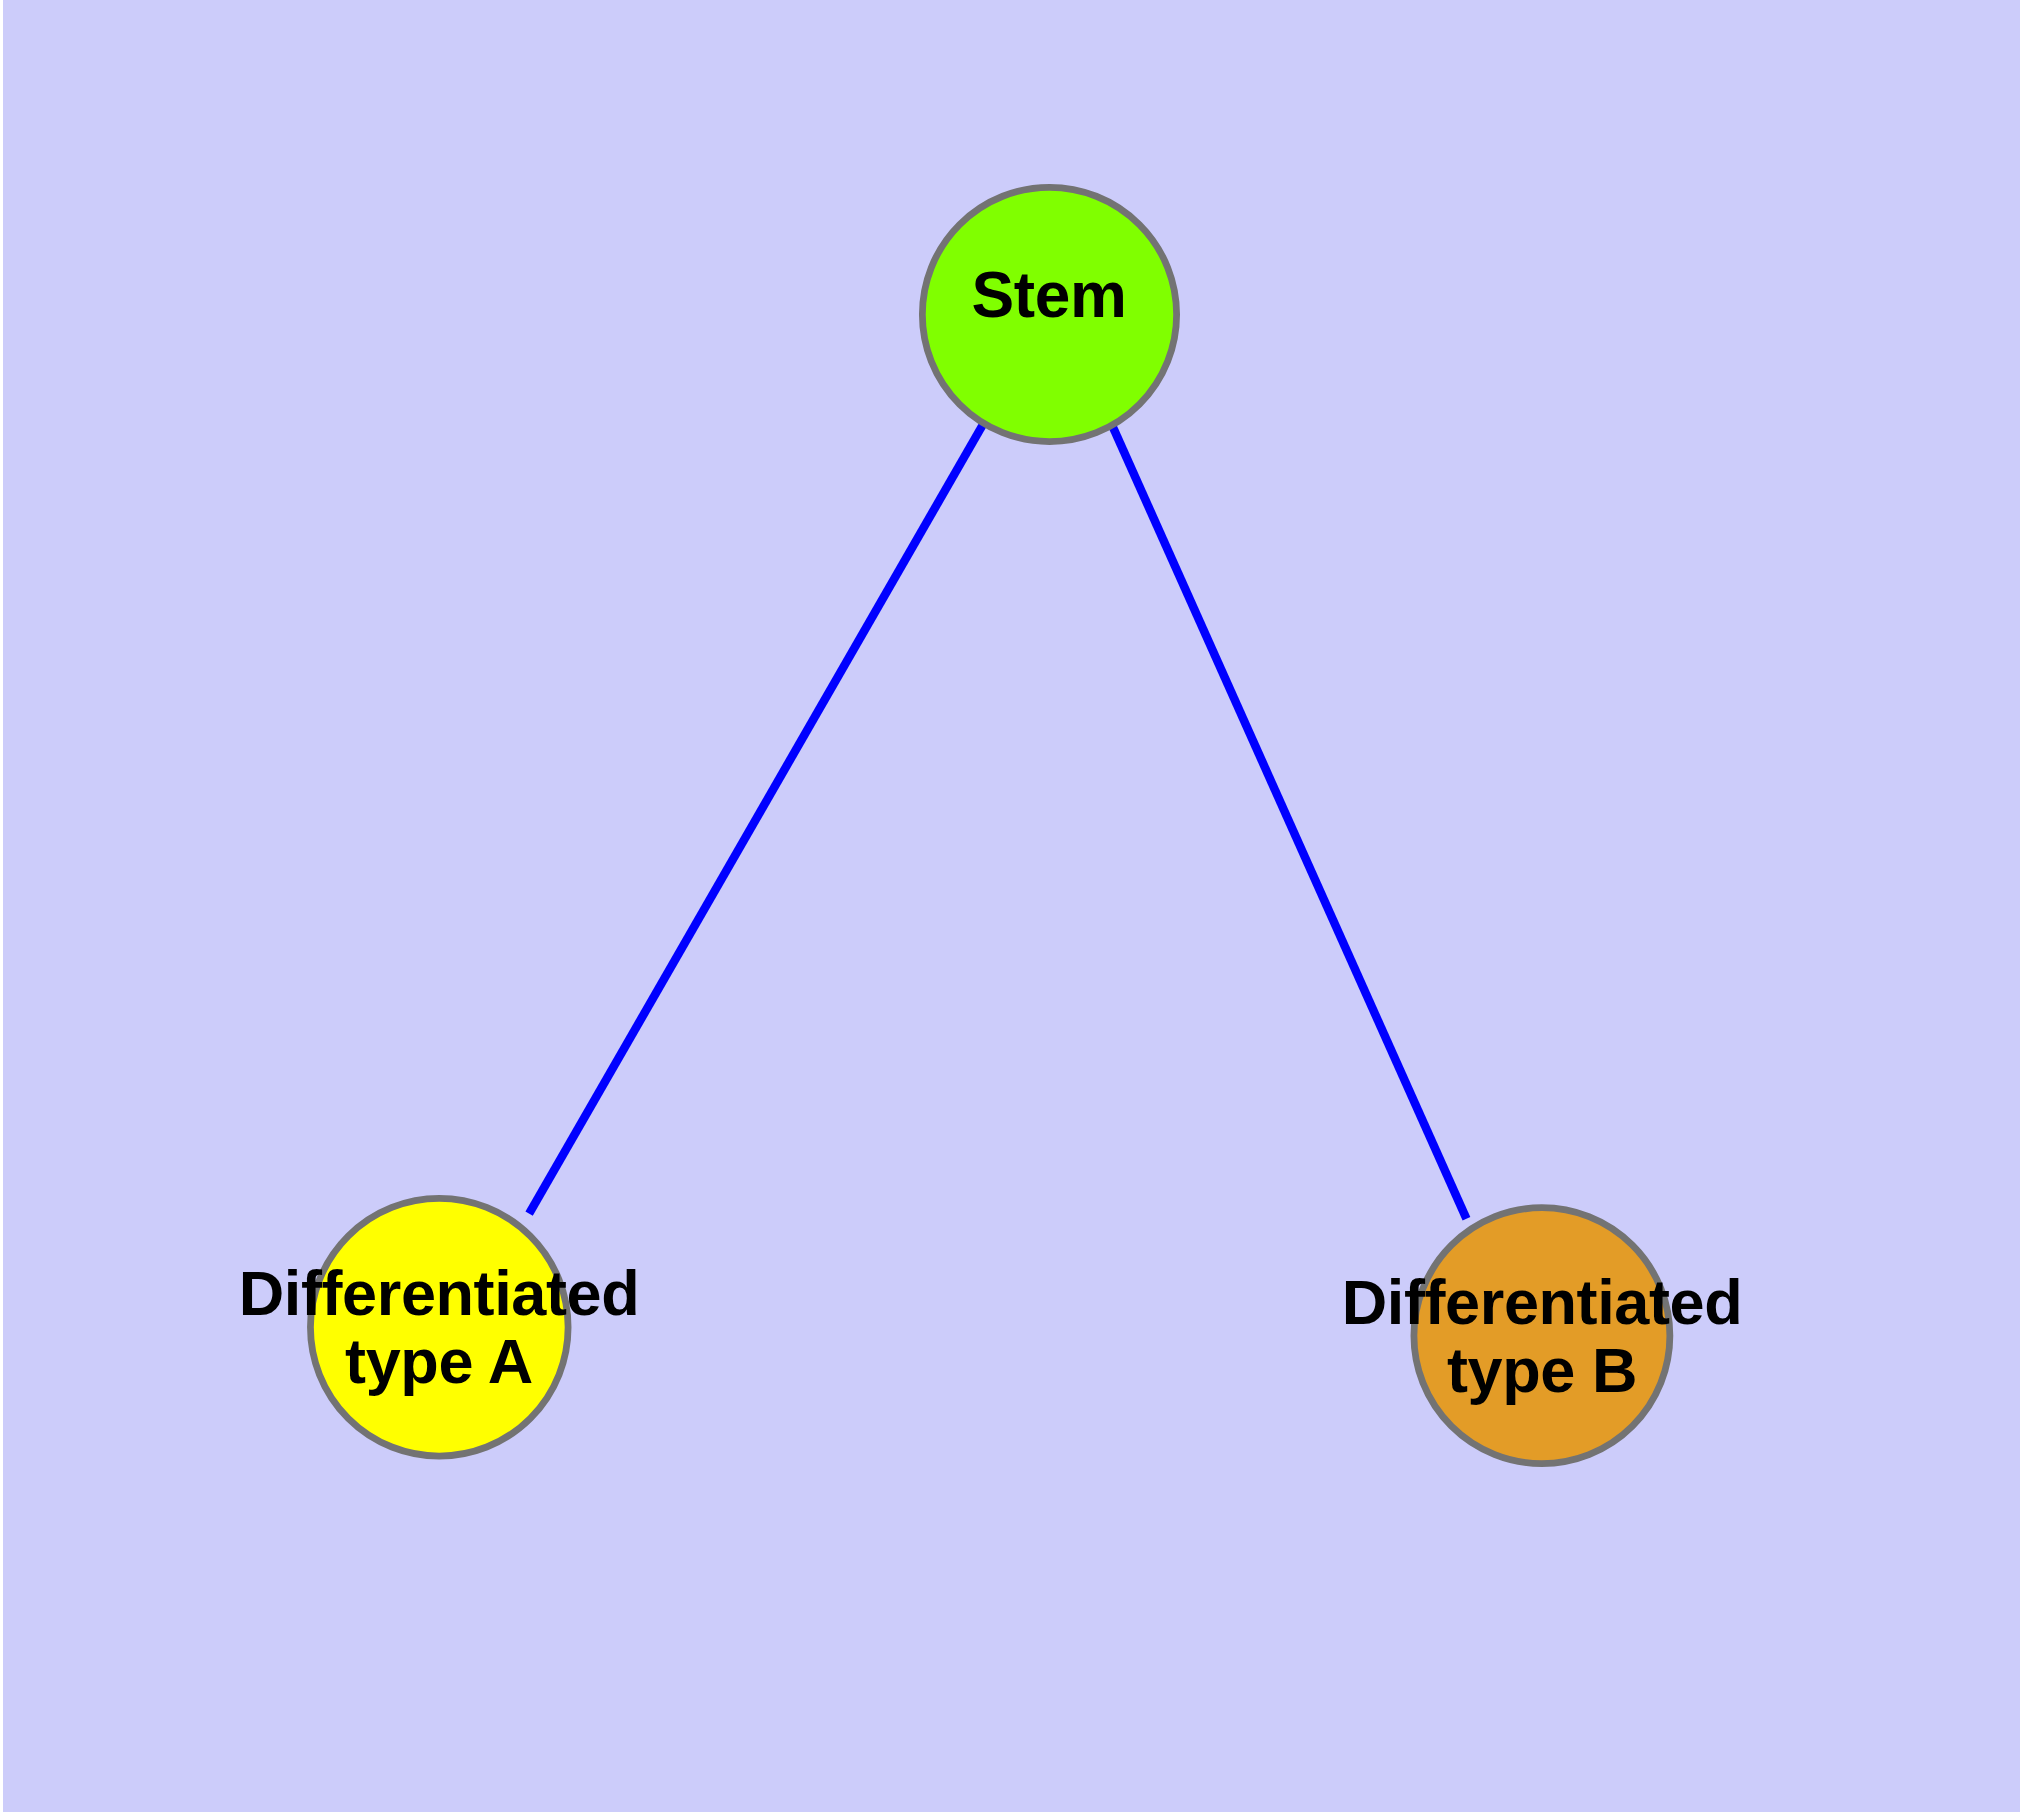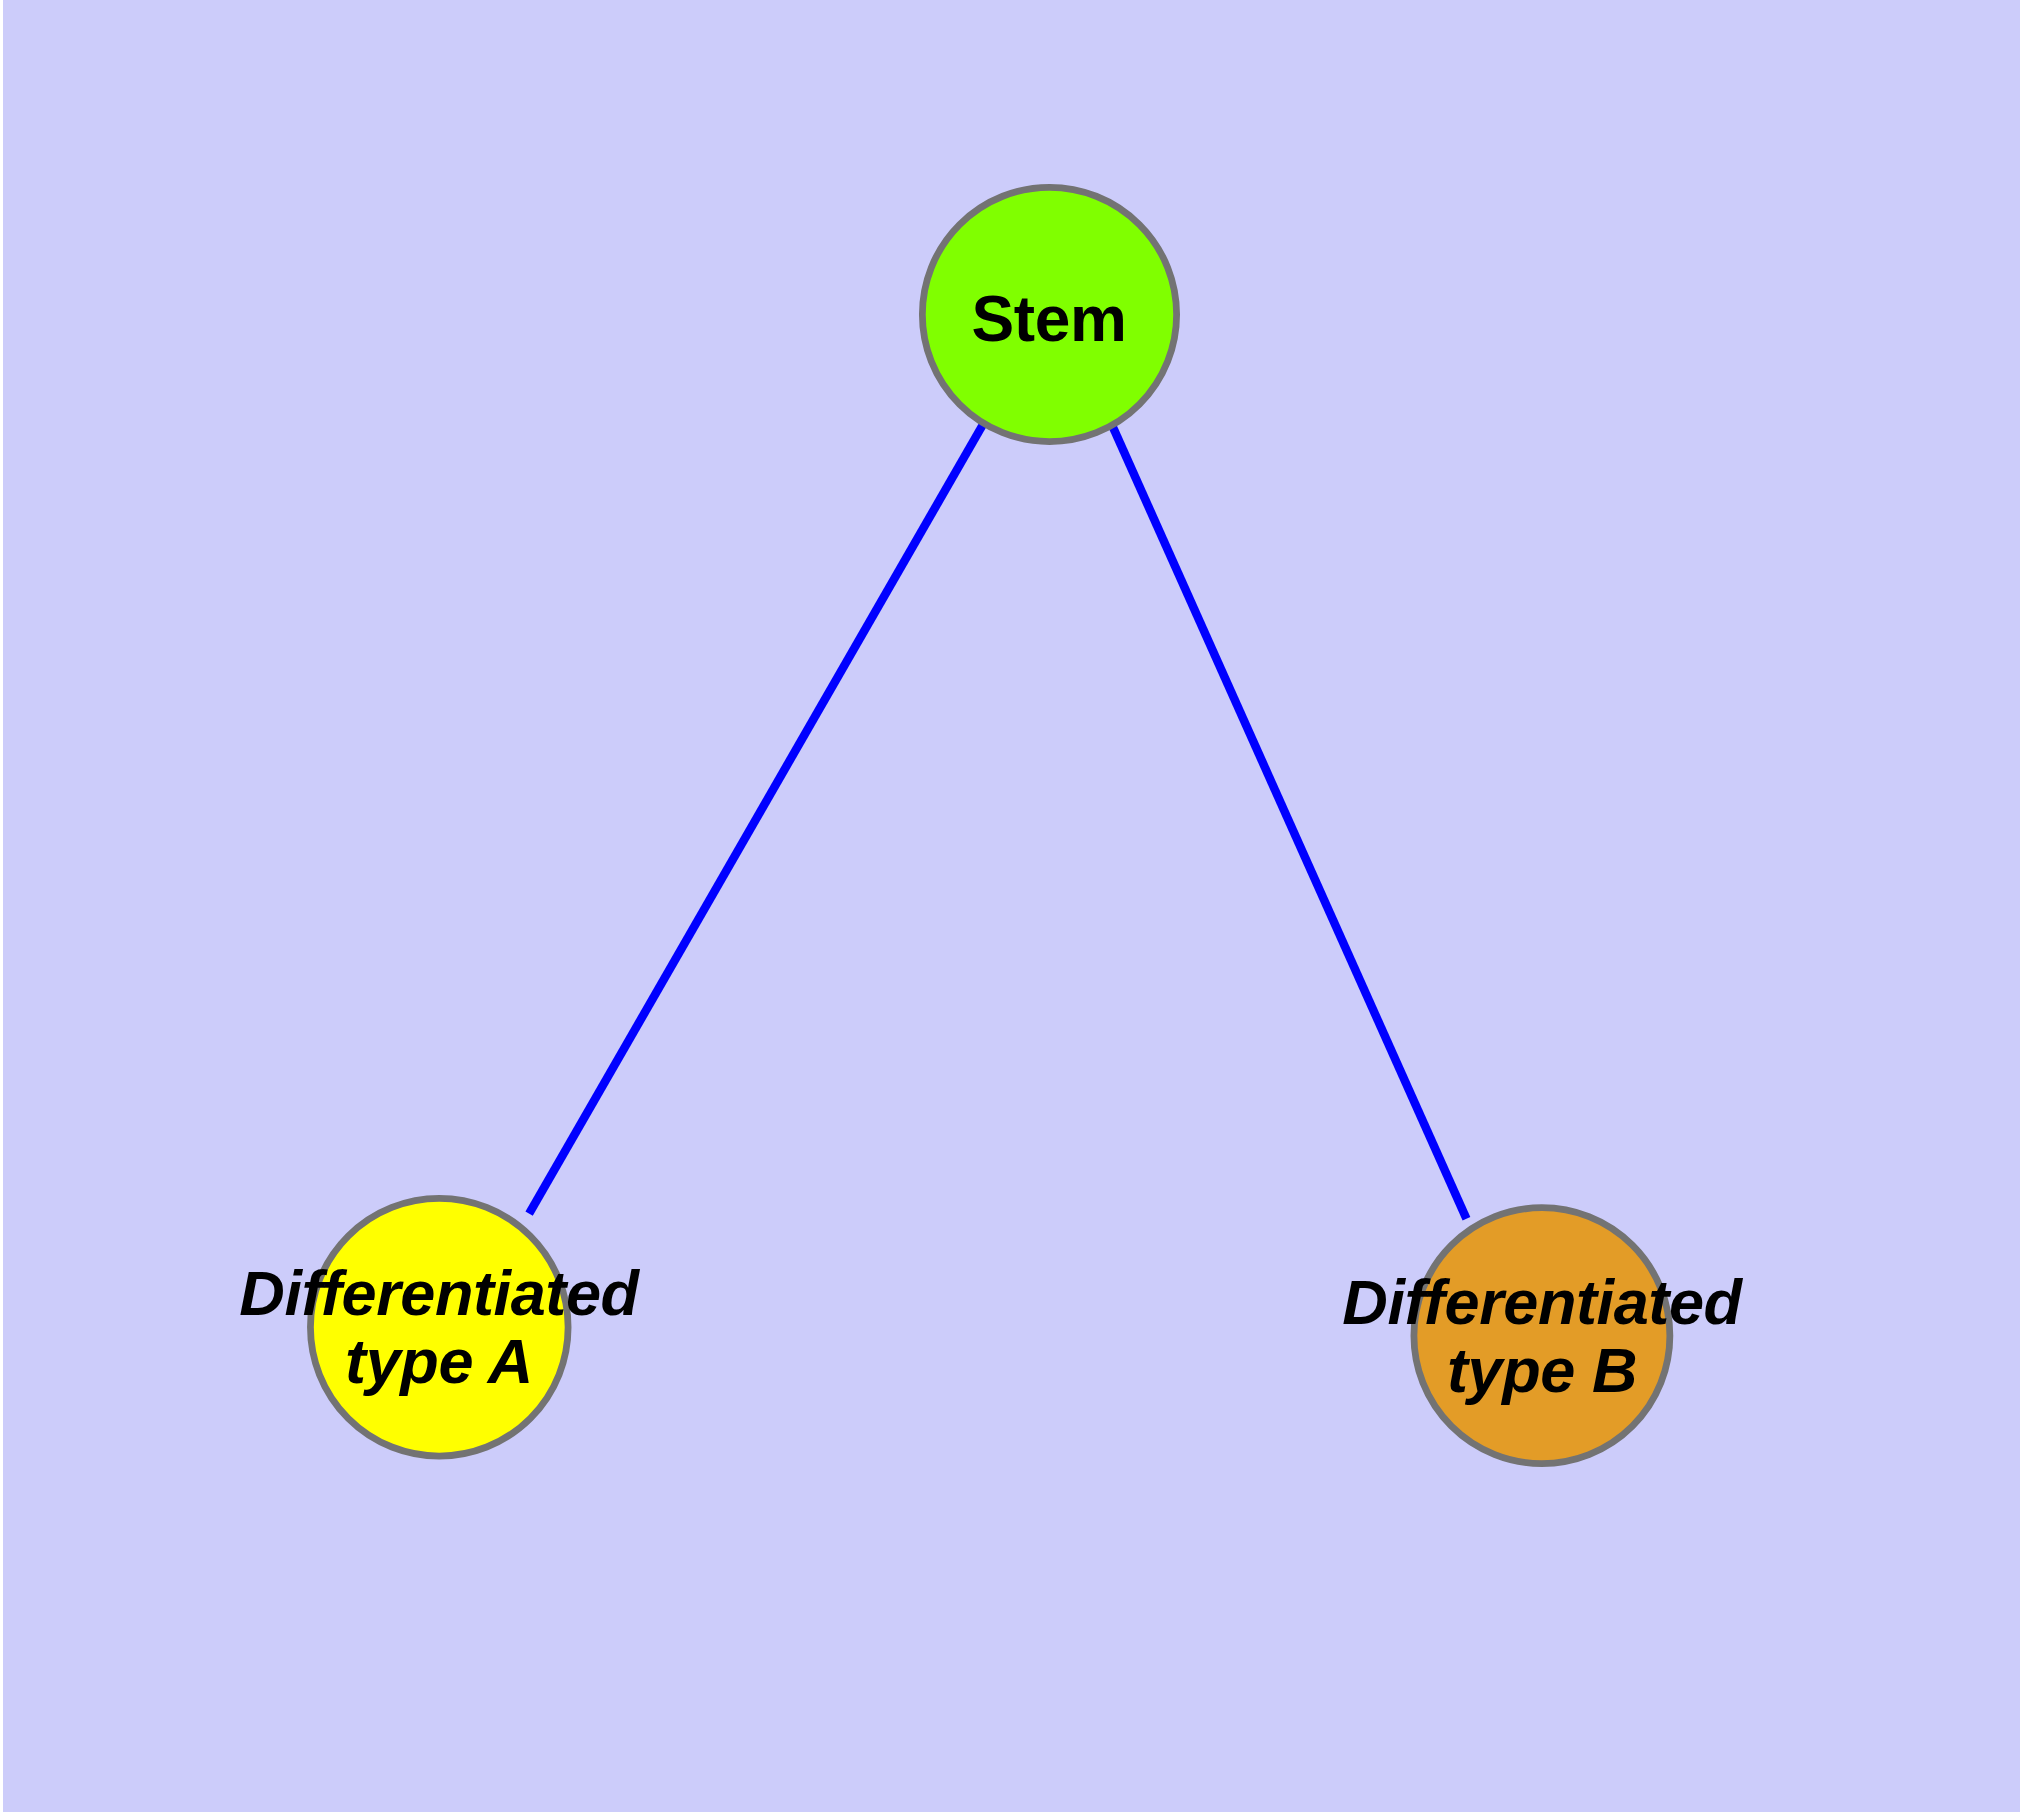--- a/index.html
+++ b/index.html
@@ -43,21 +43,20 @@
     white-space: pre;
     letter-spacing: -0.4px;
     pointer-events: none;
     transform: translate(-50%, -50%);
   }
   .label-stem {
     font-size: 64px;
   }
   .label-child {
     font-size: 63px;
-    font-style: italic;
   }
 </style>
 </head>
 <body>
 
 <div id="canvas" style="width: 2021px; height: 1812px; background: rgb(204, 204, 250);">
 
   <div id="left-white-strip" style="background: rgb(255, 255, 255);"></div>
 
   <svg id="graph-svg" viewBox="0 0 2384 2138" xmlns="http://www.w3.org/2000/svg">
@@ -67,20 +66,20 @@
       <line id="edge-1" stroke-linecap="butt" x1="1312" y1="502" x2="1730" y2="1438" stroke="#0000ff" stroke-width="10"></line>
     </g>
 
     <g id="nodes-layer">
       <circle id="node-0" cx="1238" cy="371" r="150" fill="#80ff00" stroke="#737373" stroke-width="8"></circle>
       <circle id="node-1" cx="518" cy="1566" r="152" fill="#ffff00" stroke="#737373" stroke-width="8"></circle>
       <circle id="node-2" cx="1819" cy="1576" r="151" fill="#e39c27" stroke="#737373" stroke-width="8"></circle>
     </g>
   </svg>
 
-  <div class="node-label label-stem" id="label-0" style="left: 1049px; top: 320px; font-size: 64px; color: rgb(0, 0, 0);">Stem</div>
+  <div class="node-label label-stem" id="label-0" style="left: 1049px; top: 296px; font-size: 64px; color: rgb(0, 0, 0);">Stem</div>
 
   <div class="node-label label-child" id="label-1" style="left: 439px; top: 1327px; font-size: 63px; color: rgb(0, 0, 0);"><span>Differentiated</span><br><span>type A</span></div>
 
   <div class="node-label label-child" id="label-2" style="left: 1542px; top: 1336px; font-size: 63px; color: rgb(0, 0, 0);"><span>Differentiated</span><br><span>type B</span></div>
 
 </div>
 
 
 </body></html>

